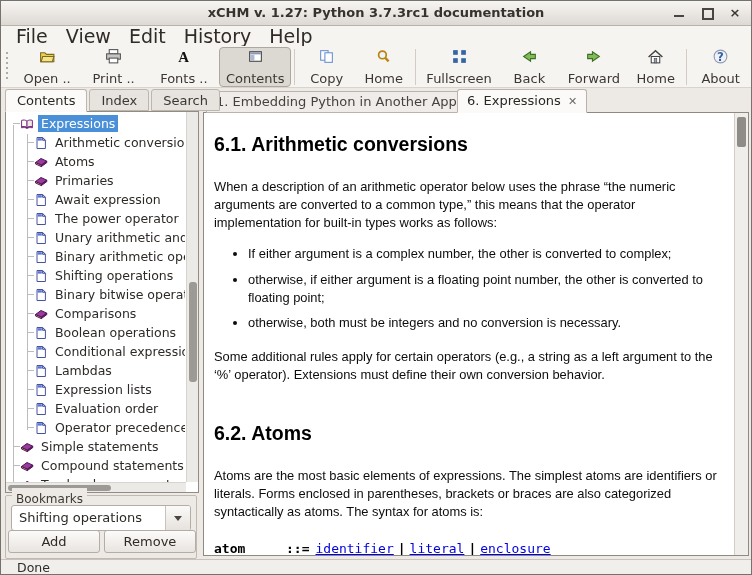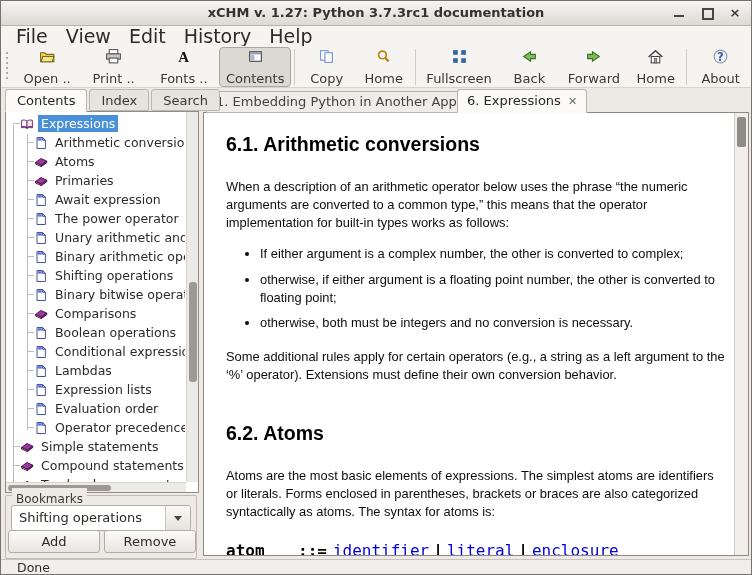--- a/index.html
+++ b/index.html
@@ -75,27 +75,27 @@
   .ctab{position:absolute;font-size:13px;border:1px solid #b9b3ab;border-radius:3px 3px 0 0;z-index:2;}
   .ctab.inactive{left:205px;top:90px;height:22px;line-height:20px;padding:0 9px;background:#efece9;color:#47423d;}
   .ctab.active{left:456px;top:88px;height:24px;line-height:22px;padding:0 9px;background:#fbfaf8;color:#2b2723;z-index:3;border-bottom:1px solid #fbfaf8;}
   .ctab-close{margin-left:7px;color:#6e6964;font-weight:bold;font-size:11px;}
   
   .content-box{position:absolute;left:202px;top:111px;width:546px;height:444px;background:#fff;
     border:1px solid #8f8981;}
   .cv-scroll{position:absolute;right:0;top:0;bottom:0;width:14px;background:#f0eeeb;border-left:1px solid #d0ccc6;}
   .cv-thumb{position:absolute;left:2px;top:4px;width:9px;height:30px;background:#8f8c88;border-radius:2px;}
   .content-body{position:absolute;left:0;top:0;right:14px;bottom:0;overflow:hidden;
-    padding:8px 8px 0 22px;font-family:"Liberation Sans",sans-serif;font-size:12.9px;color:#0d0d0d;line-height:1.4;}
+    padding:8px 8px 0 10px;font-family:"Liberation Sans",sans-serif;font-size:12.9px;color:#0d0d0d;line-height:1.4;}
   .content-body h1{font-size:19.5px;margin:10px 0 20px;color:#000;}
   .content-body h1.second{margin-top:36px;}
   .content-body p{margin:0 0 13px;}
   .content-body ul{margin:2px 0 16px 0;padding-left:34px;}
   .content-body li{margin:0 0 7px;}
-  .gram{font-family:"DejaVu Sans Mono","Liberation Mono",monospace;font-size:16px;margin-top:18px;line-height:1.55;color:#000;}
+  .gram{font-family:"DejaVu Sans Mono","Liberation Mono",monospace;font-size:13px;margin-top:18px;line-height:1.55;color:#000;}
   .gterm{display:inline-block;width:72px;font-weight:bold;}
   .gop{font-weight:bold;margin-right:6px;}
   .gsep{margin:0 4px;font-weight:bold;}
   .glink{color:#0000e0;text-decoration:underline;cursor:pointer;}
   
   .statusbar{position:absolute;left:0;top:558px;width:100%;height:17px;background:#f1efec;
     border-top:1px solid #c9c3bc;font-size:12.5px;color:#2f2c28;padding-left:16px;line-height:15px;}
   .defs{position:absolute;width:0;height:0;overflow:hidden;}
 </style>
 </head>

